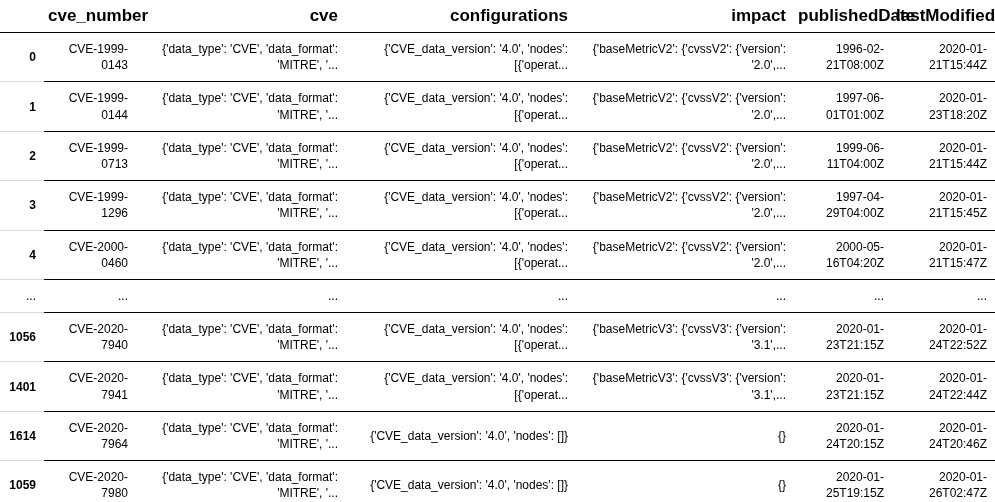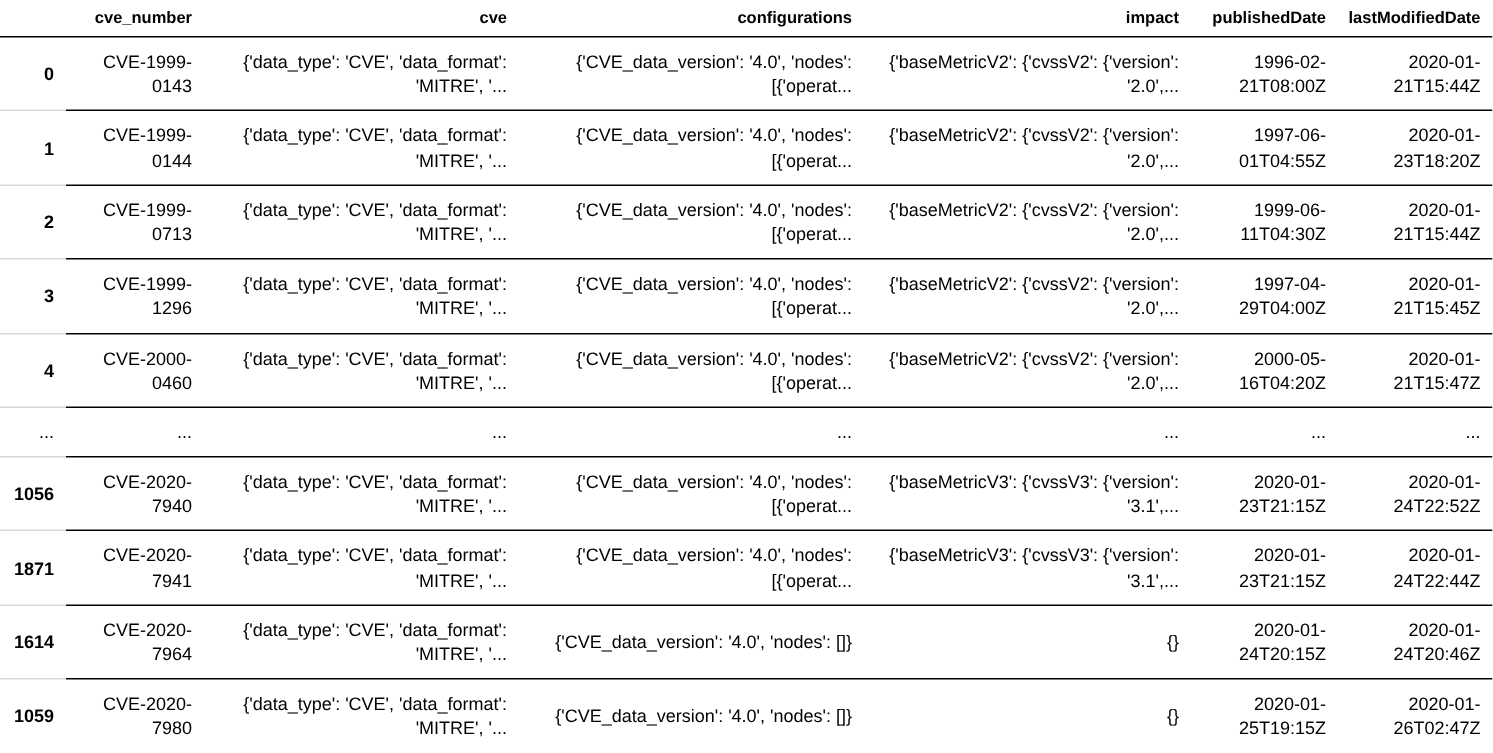--- a/index.html
+++ b/index.html
@@ -15,21 +15,21 @@
     border-collapse: collapse;
     width: 100%;
     table-layout: fixed;
   }
   thead th {
     font-weight: 700;
     text-align: right;
     padding: 6px 8px 6px 4px;
     border-bottom: 1px solid #000;
     vertical-align: bottom;
-    font-size: 11px;
+    font-size: 17px;
   }
   thead th.idx-col { text-align: right; }
   tbody th.row-idx {
     font-weight: 700;
     text-align: right;
     padding: 8px 8px 8px 4px;
     vertical-align: middle;
     border-bottom: 1px solid #d7d7d7;
     font-size: 12px;
   }
@@ -98,36 +98,36 @@
         <th class="row-idx">1</th>
         <td>CVE-1999-
 0144</td>
         <td>{'data_type': 'CVE', 'data_format':
 'MITRE', '...</td>
         <td>{'CVE_data_version': '4.0', 'nodes':
 [{'operat...</td>
         <td>{'baseMetricV2': {'cvssV2': {'version':
 '2.0',...</td>
         <td>1997-06-
-01T04:55Z</td>
+01T01:00Z</td>
         <td>2020-01-
 23T18:20Z</td>
       </tr>
       <tr>
         <th class="row-idx">2</th>
         <td>CVE-1999-
 0713</td>
         <td>{'data_type': 'CVE', 'data_format':
 'MITRE', '...</td>
         <td>{'CVE_data_version': '4.0', 'nodes':
 [{'operat...</td>
         <td>{'baseMetricV2': {'cvssV2': {'version':
 '2.0',...</td>
         <td>1999-06-
-11T04:30Z</td>
+11T04:00Z</td>
         <td>2020-01-
 21T15:44Z</td>
       </tr>
       <tr>
         <th class="row-idx">3</th>
         <td>CVE-1999-
 1296</td>
         <td>{'data_type': 'CVE', 'data_format':
 'MITRE', '...</td>
         <td>{'CVE_data_version': '4.0', 'nodes':
@@ -172,21 +172,21 @@
         <td>{'CVE_data_version': '4.0', 'nodes':
 [{'operat...</td>
         <td>{'baseMetricV3': {'cvssV3': {'version':
 '3.1',...</td>
         <td>2020-01-
 23T21:15Z</td>
         <td>2020-01-
 24T22:52Z</td>
       </tr>
       <tr>
-        <th class="row-idx">1871</th>
+        <th class="row-idx">1401</th>
         <td>CVE-2020-
 7941</td>
         <td>{'data_type': 'CVE', 'data_format':
 'MITRE', '...</td>
         <td>{'CVE_data_version': '4.0', 'nodes':
 [{'operat...</td>
         <td>{'baseMetricV3': {'cvssV3': {'version':
 '3.1',...</td>
         <td>2020-01-
 23T21:15Z</td>

